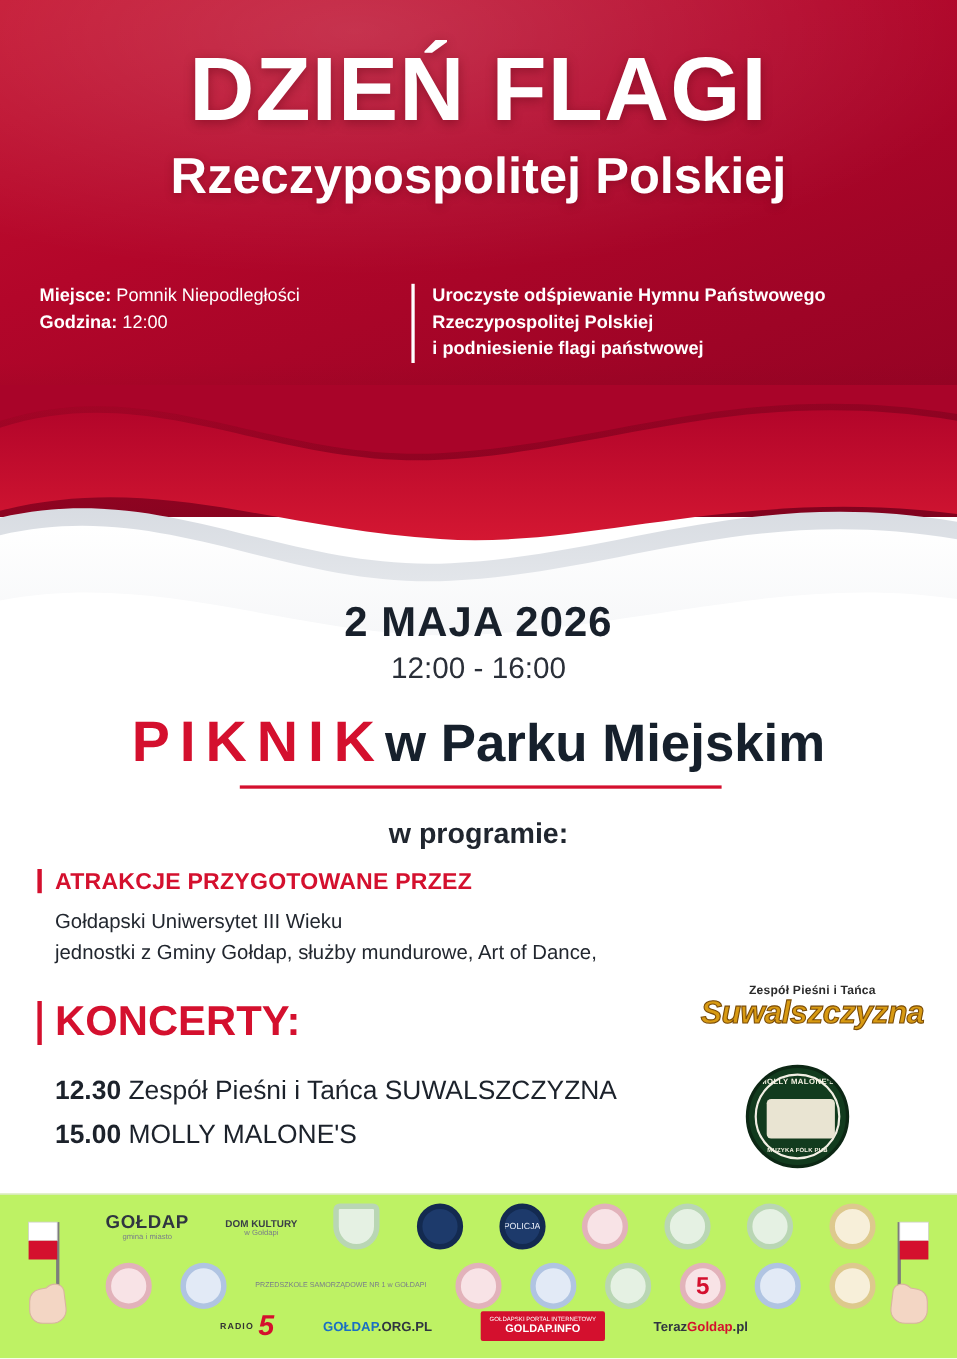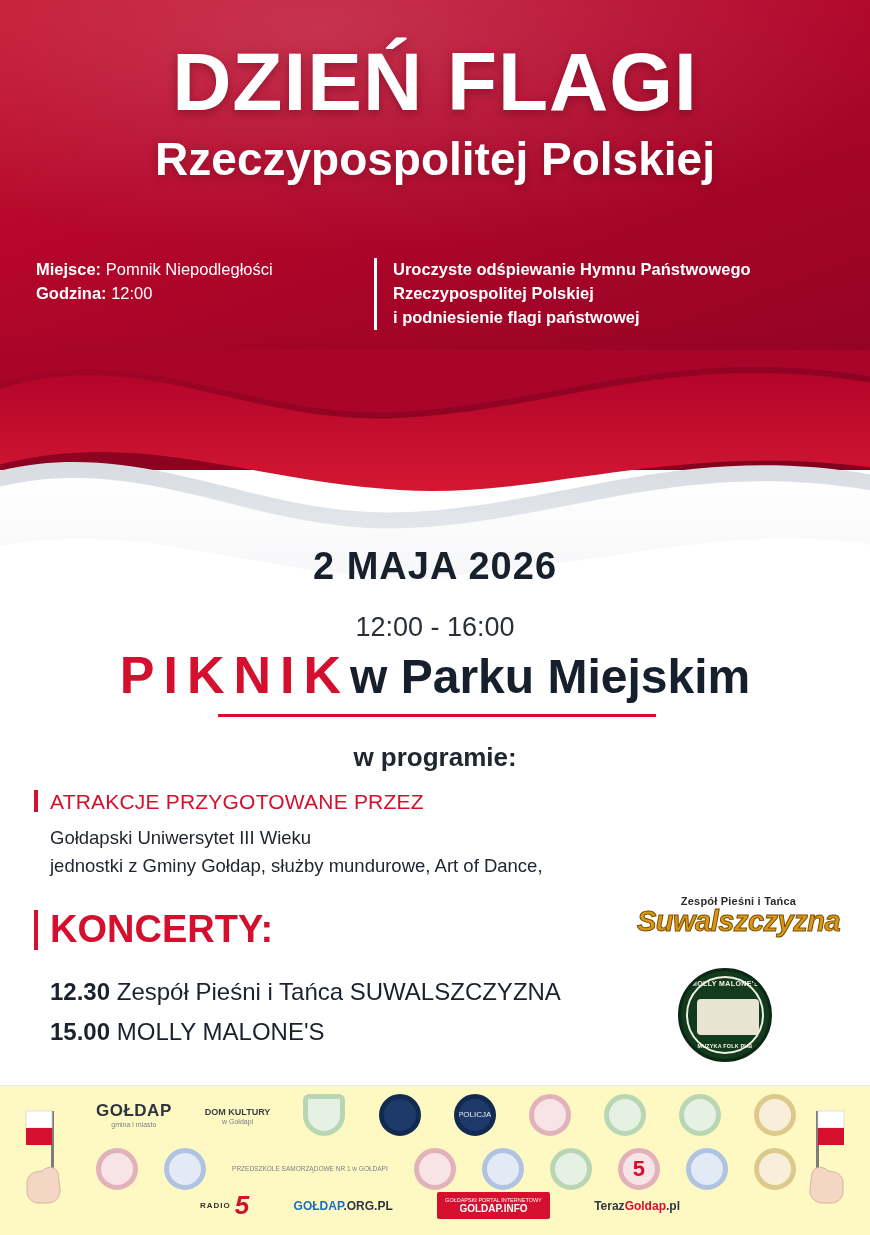--- a/index.html
+++ b/index.html
@@ -114,21 +114,20 @@
     letter-spacing: 1px;
     z-index: 6;
   }
   .time-line {
     position: absolute;
     top: 592px; left: 0; width: 870px;
     text-align: center;
     font-size: 27px;
     color: #2a2f38;
     z-index: 6;
-    margin-top: 20px;
   }
 
   
   .piknik-row {
     position: absolute;
     top: 645px; left: 0; width: 870px;
     text-align: center;
     z-index: 6;
     white-space: nowrap;
   }
@@ -171,21 +170,21 @@
   }
   .redbar {
     width: 4px;
     background: #d4102e;
     margin-right: 12px;
     flex: none;
   }
   .attr-head .redbar { height: 22px; }
   .attr-head-text {
     font-size: 21px;
-    font-weight: normal;
+    font-weight: bold;
     color: #d4102e;
     letter-spacing: 0.2px;
   }
   .attr-body {
     position: absolute;
     top: 824px; left: 50px;
     width: 640px;
     font-size: 18.5px;
     line-height: 1.52;
     color: #22272f;
@@ -280,21 +279,21 @@
     width: 62px; height: 36px;
     background: #e9e4d2;
     border-radius: 4px;
   }
 
   
   .footer {
     position: absolute;
     left: 0; bottom: 0;
     width: 870px; height: 150px;
-    background: #fef9c3;
+    background: #bef264;
     border-top: 1px solid #e8e8e8;
     z-index: 8;
   }
   .logo-row {
     position: absolute;
     left: 96px;
     width: 700px;
     display: flex;
     justify-content: space-between;
     align-items: center;

